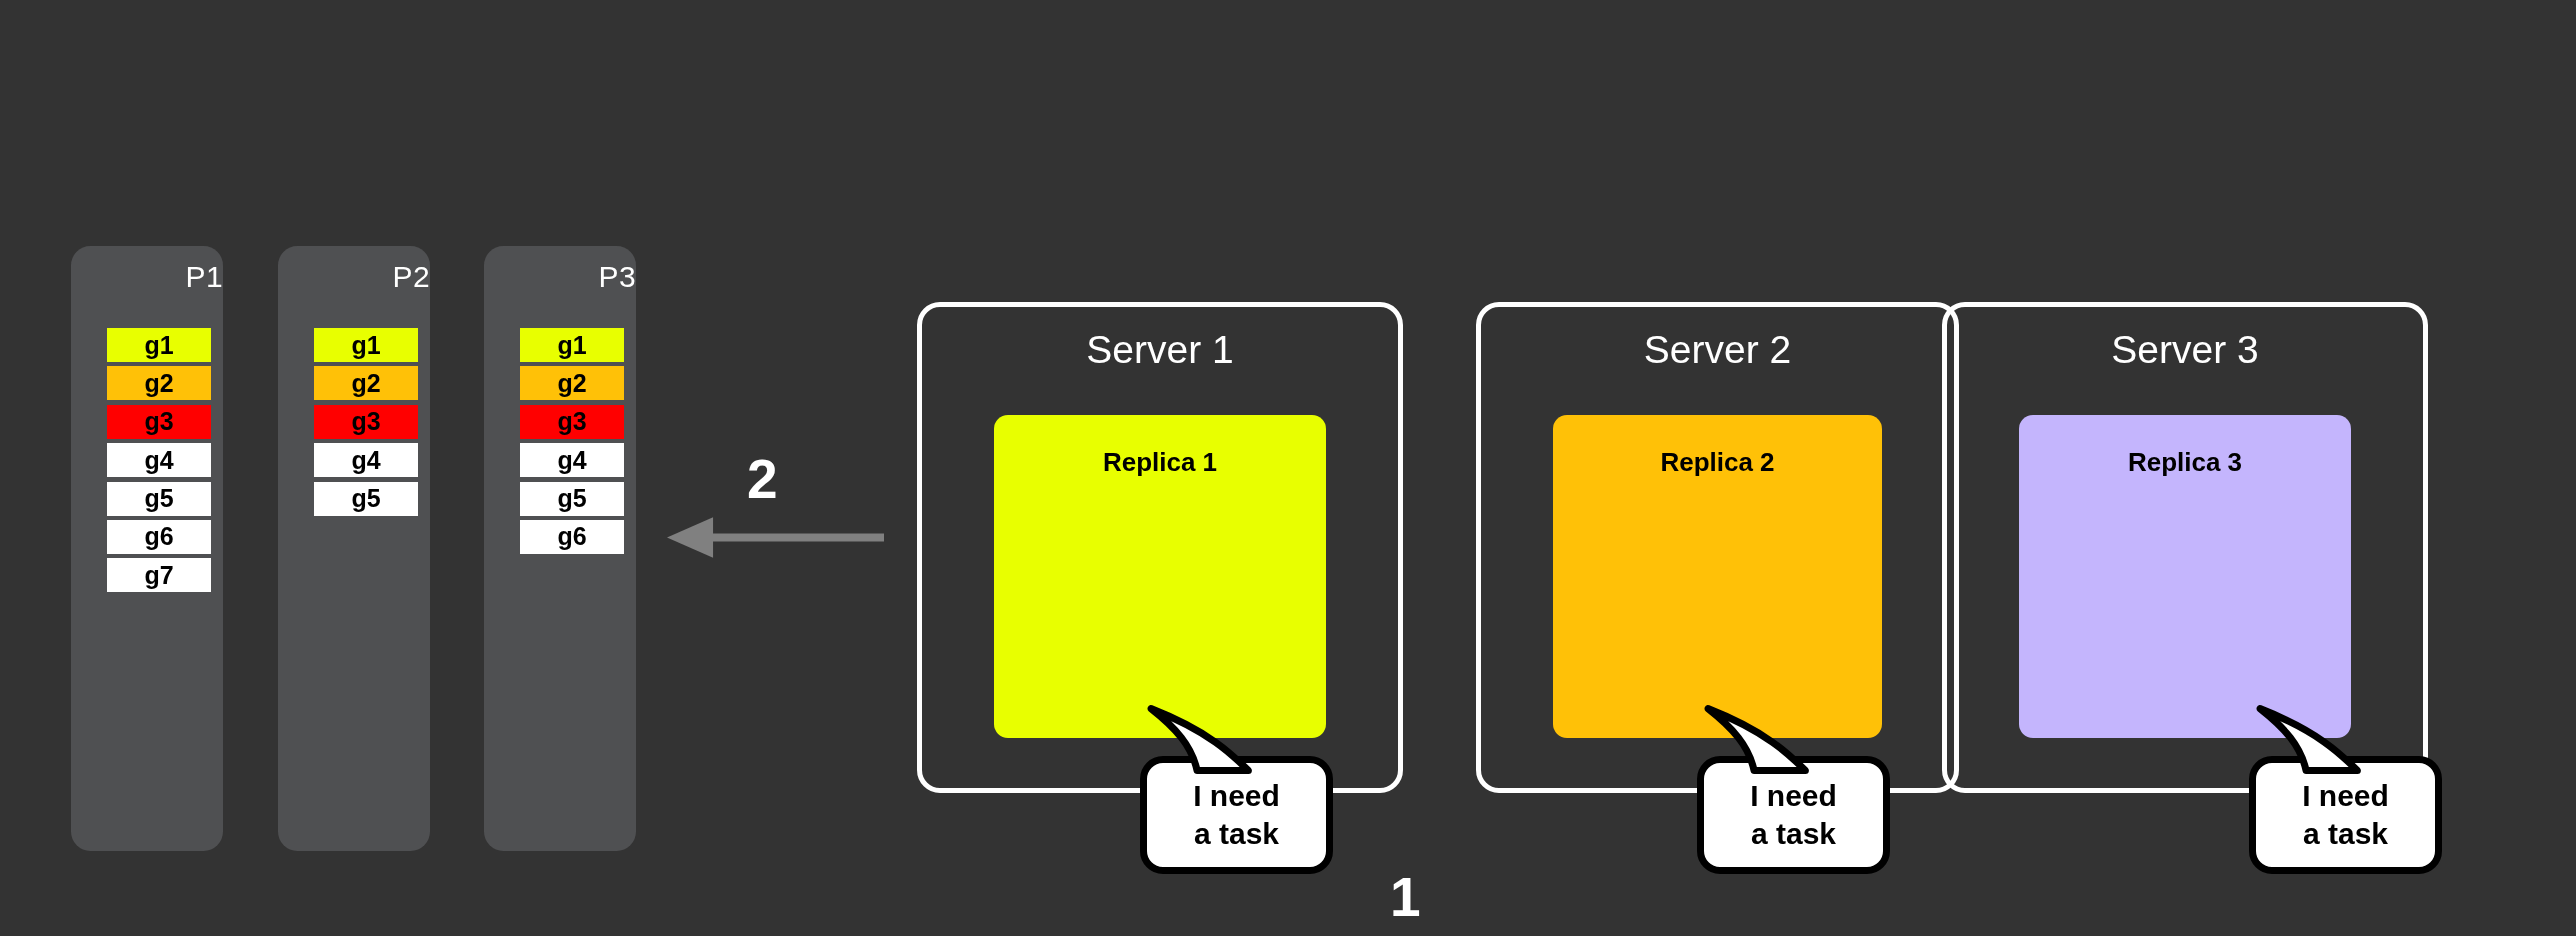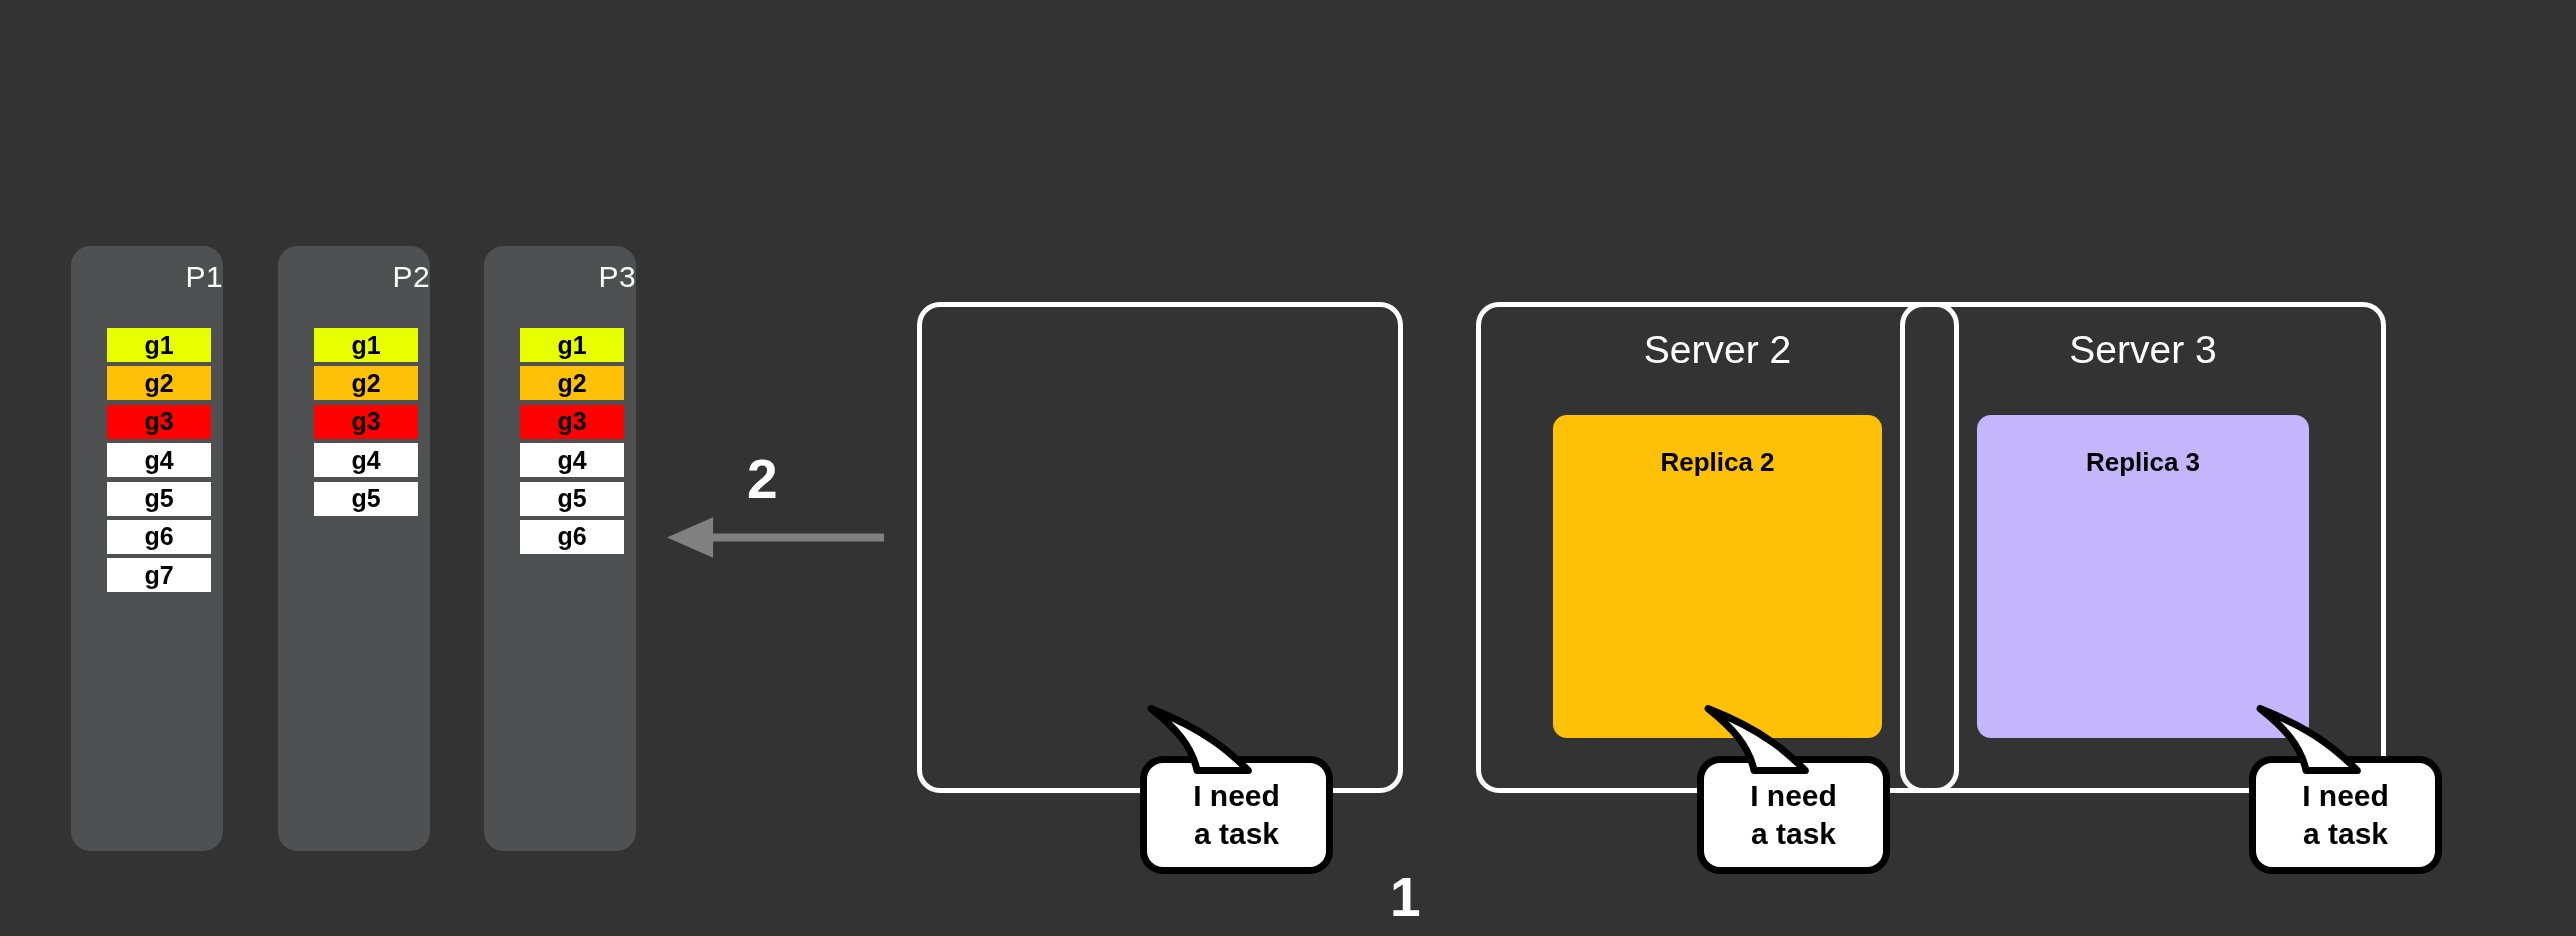--- a/index.html
+++ b/index.html
@@ -193,28 +193,32 @@
     <svg width="217" height="41" viewBox="0 0 245 46" xmlns="http://www.w3.org/2000/svg">
       <line id="arrow-shaft" x1="48" y1="23" x2="245" y2="23" stroke="#808080" stroke-width="9"></line>
       <polygon id="arrow-head" points="0,23 52,0 52,46" fill="#808080"></polygon>
     </svg>
   </div>
 
   <div class="step-label" id="step2-label">2</div>
 
   <div id="servers-layer">
       <div class="server" style="left: 917px; width: 486px; border-color: rgb(255, 255, 255);">
+        <div class="server-title">Server 1</div>
+        <div class="replica" style="background: rgb(232, 255, 0);">
+          <div class="replica-label">Replica 1</div>
+        </div>
       </div>
       <div class="server" style="left: 1476px; width: 483px; border-color: rgb(255, 255, 255);">
         <div class="server-title">Server 2</div>
         <div class="replica" style="background: rgb(255, 193, 7);">
           <div class="replica-label">Replica 2</div>
         </div>
       </div>
-      <div class="server" style="left: 1900px; width: 486px; border-color: rgb(255, 255, 255);">
+      <div class="server" style="left: 1942px; width: 486px; border-color: rgb(255, 255, 255);">
         <div class="server-title">Server 3</div>
         <div class="replica" style="background: #c4b5fd;">
           <div class="replica-label">Replica 3</div>
         </div>
       </div>
     </div>
 
   <div class="step-label" id="step1-label">1</div>
 
 <div class="bubble" style="left: 1140px; top: 756px;">

